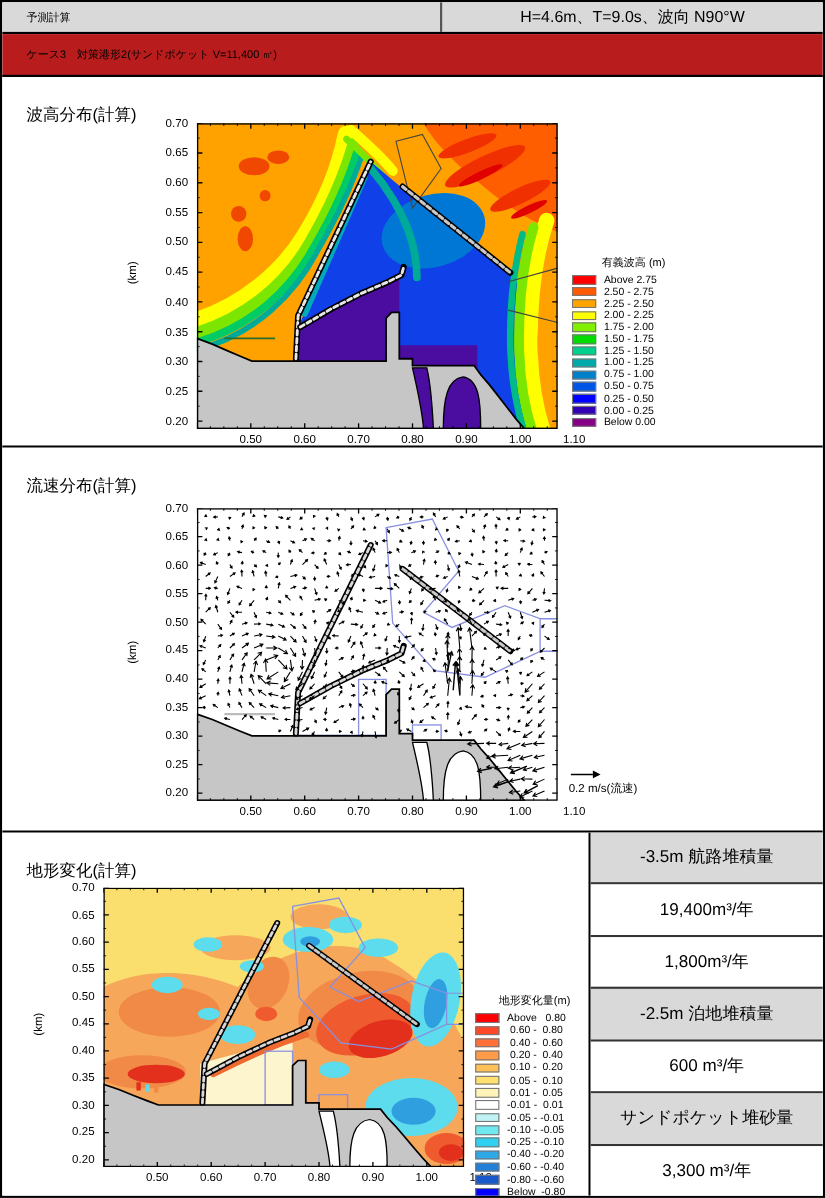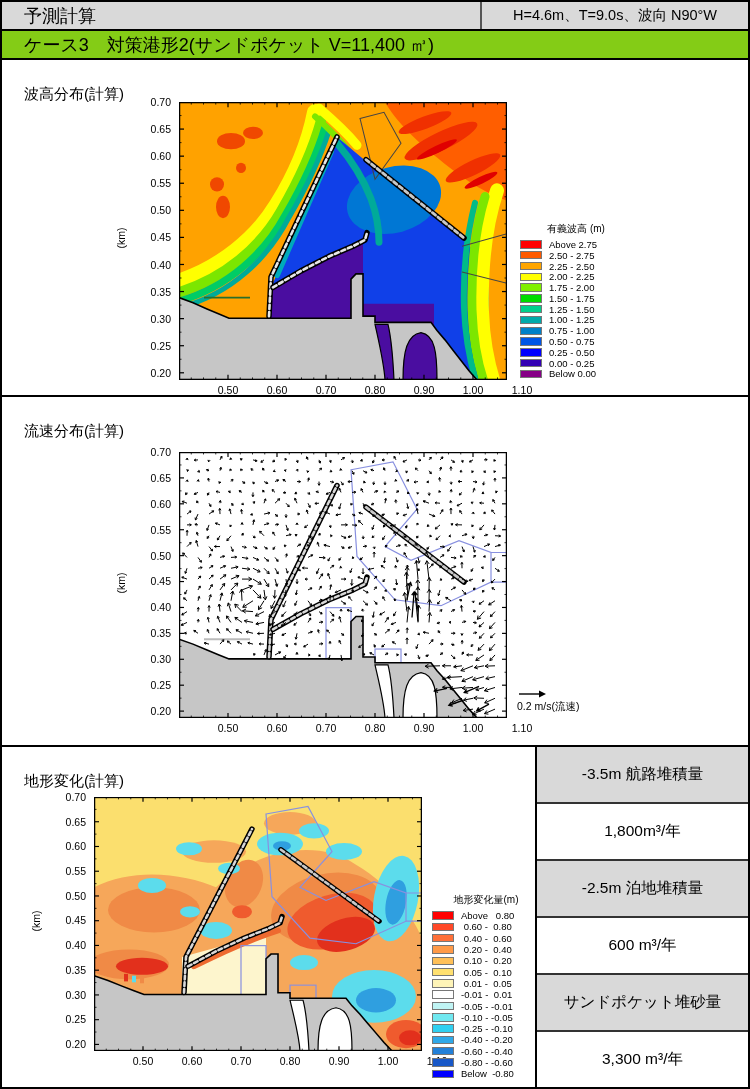--- a/index.html
+++ b/index.html
@@ -1,23 +1,23 @@
 <!DOCTYPE html>
 <html><head>
 <meta charset="utf-8">
 <style>
   html,body{margin:0;padding:0;background:#fff;}
   *{box-sizing:border-box;}
   body{font-family:"Liberation Sans","DejaVu Sans",sans-serif;color:#000;}
   .page{width:750px;height:1089px;border:2px solid #000;display:flex;flex-direction:column;background:#fff;overflow:hidden;}
   
   .hdr-row1{height:29px;background:#d9d9d9;border-bottom:2px solid #000;display:flex;}
-  .hdr-left{width:480px;border-right:2px solid #555;display:flex;align-items:center;padding-left:22px;font-size:18px;}
+  .hdr-left{width:400px;border-right:2px solid #555;display:flex;align-items:center;padding-left:22px;font-size:10px;}
   .hdr-right{flex:1;display:flex;align-items:center;justify-content:center;font-size:14.5px;}
-  .hdr-row2{height:29px;background:#84cc16;border-bottom:2px solid #000;display:flex;align-items:center;padding-left:22px;font-size:18px;}
+  .hdr-row2{height:39px;background:#b91c1c;border-bottom:2px solid #000;display:flex;align-items:center;padding-left:22px;font-size:10px;}
   
   .panel{position:relative;background:#fff;}
   .p1{height:337px;border-bottom:2px solid #000;}
   .p2{height:350px;border-bottom:2px solid #000;}
   .p3{flex:1;}
   .panel-title{position:absolute;left:22px;top:8px;font-size:15px;margin-top:17px;}
   .plot{position:absolute;}
   .plot svg{display:block;}
   
   .y-ticks{position:absolute;display:flex;flex-direction:column;justify-content:space-between;align-items:flex-end;width:34px;font-size:10.5px;}
@@ -1318,20 +1318,21 @@
             <span class="sw" style="background: rgb(0, 0, 255);"></span>
             <span class="lab">Below  -0.80</span>
           </div>
         </div>
     </div>
 
     <div class="stats">
 
         <div class="cell header">-3.5m 航路堆積量</div>
 
+        <div class="cell">19,400m³/年</div>
 
 
         <div class="cell">1,800m³/年</div>
 
         <div class="cell header">-2.5m 泊地堆積量</div>
 
         <div class="cell">600 m³/年</div>
 
         <div class="cell header">サンドポケット堆砂量</div>
 

